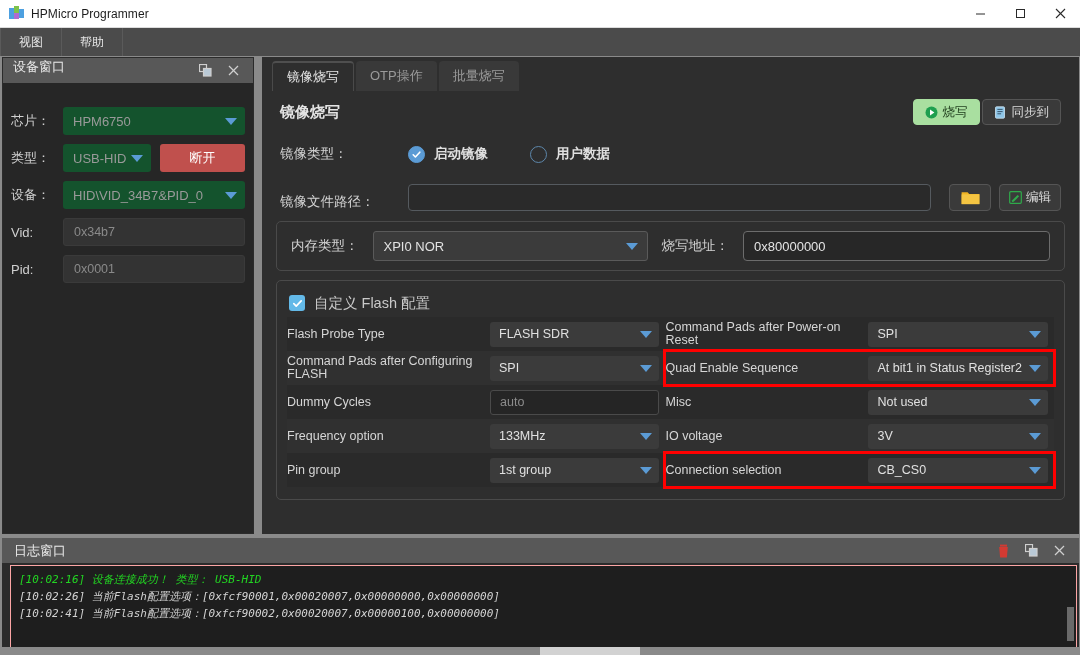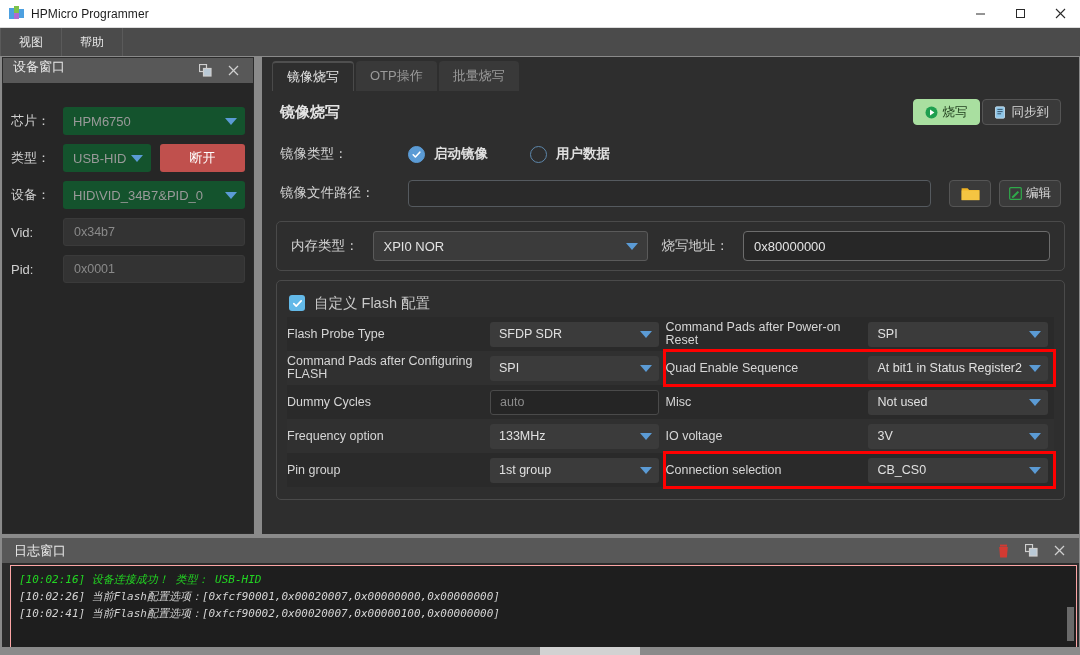--- a/index.html
+++ b/index.html
@@ -125,21 +125,21 @@
   .form-row { display: flex; align-items: center; height: 34px; margin-top: 4px; padding: 0 4px; }
   .form-label { width: 128px; font-size: 13.5px; color: #d2d2d2; flex: none; }
   .radios { display: flex; align-items: flex-start; gap: 42px; font-weight: bold; }
   .radio { display: flex; align-items: center; gap: 9px; font-size: 13.5px; color: #e0e0e0; cursor: pointer; }
   .rdot {
     width: 17px; height: 17px; border-radius: 50%; border: 1.5px solid #5d87ab;
     display: flex; align-items: center; justify-content: center; background: transparent;
   }
   .rdot.on { background: #5b9bd5; border-color: #5b9bd5; }
 
-  .path-row { display: flex; align-items: center; height: 36px; padding: 0 4px; margin-top: 4px; }
+  .path-row { display: flex; align-items: flex-end; height: 36px; padding: 0 4px; margin-top: 4px; }
   .path-input {
     flex: 1; height: 27px; background: #2a2a2a; border: 1px solid #555a5f; border-radius: 4px;
     margin-right: 10px; padding: 0 8px; font-size: 12.5px; color: #cccccc;
     display: flex; align-items: center;
   }
   .icon-btn {
     height: 27px; min-width: 42px; padding: 0 9px; background: #3a3a3a; border: 1px solid #555;
     border-radius: 4px; display: flex; align-items: center; justify-content: center; gap: 4px;
     font-size: 12.5px; color: #dcdcdc; cursor: pointer; margin-left: 8px;
   }
@@ -422,21 +422,21 @@
             </span>
             <span class="flash-title">自定义 Flash 配置</span>
           </div>
 
           <div class="grid">
 
             <div class="cell rowbg-a">
               <span class="nm">Flash Probe Type</span>
               <span class="val">
                 <span class="gcombo">
-                  <span>SFDP SDR</span>
+                  <span>FLASH SDR</span>
                   <span class="arr"></span>
                 </span>
               </span>
             </div>
             <div class="cell rowbg-a">
               <span class="nm two">Command Pads after Power-on Reset</span>
               <span class="val">
                 <span class="gcombo">
                   <span>SPI</span>
                   <span class="arr"></span>

